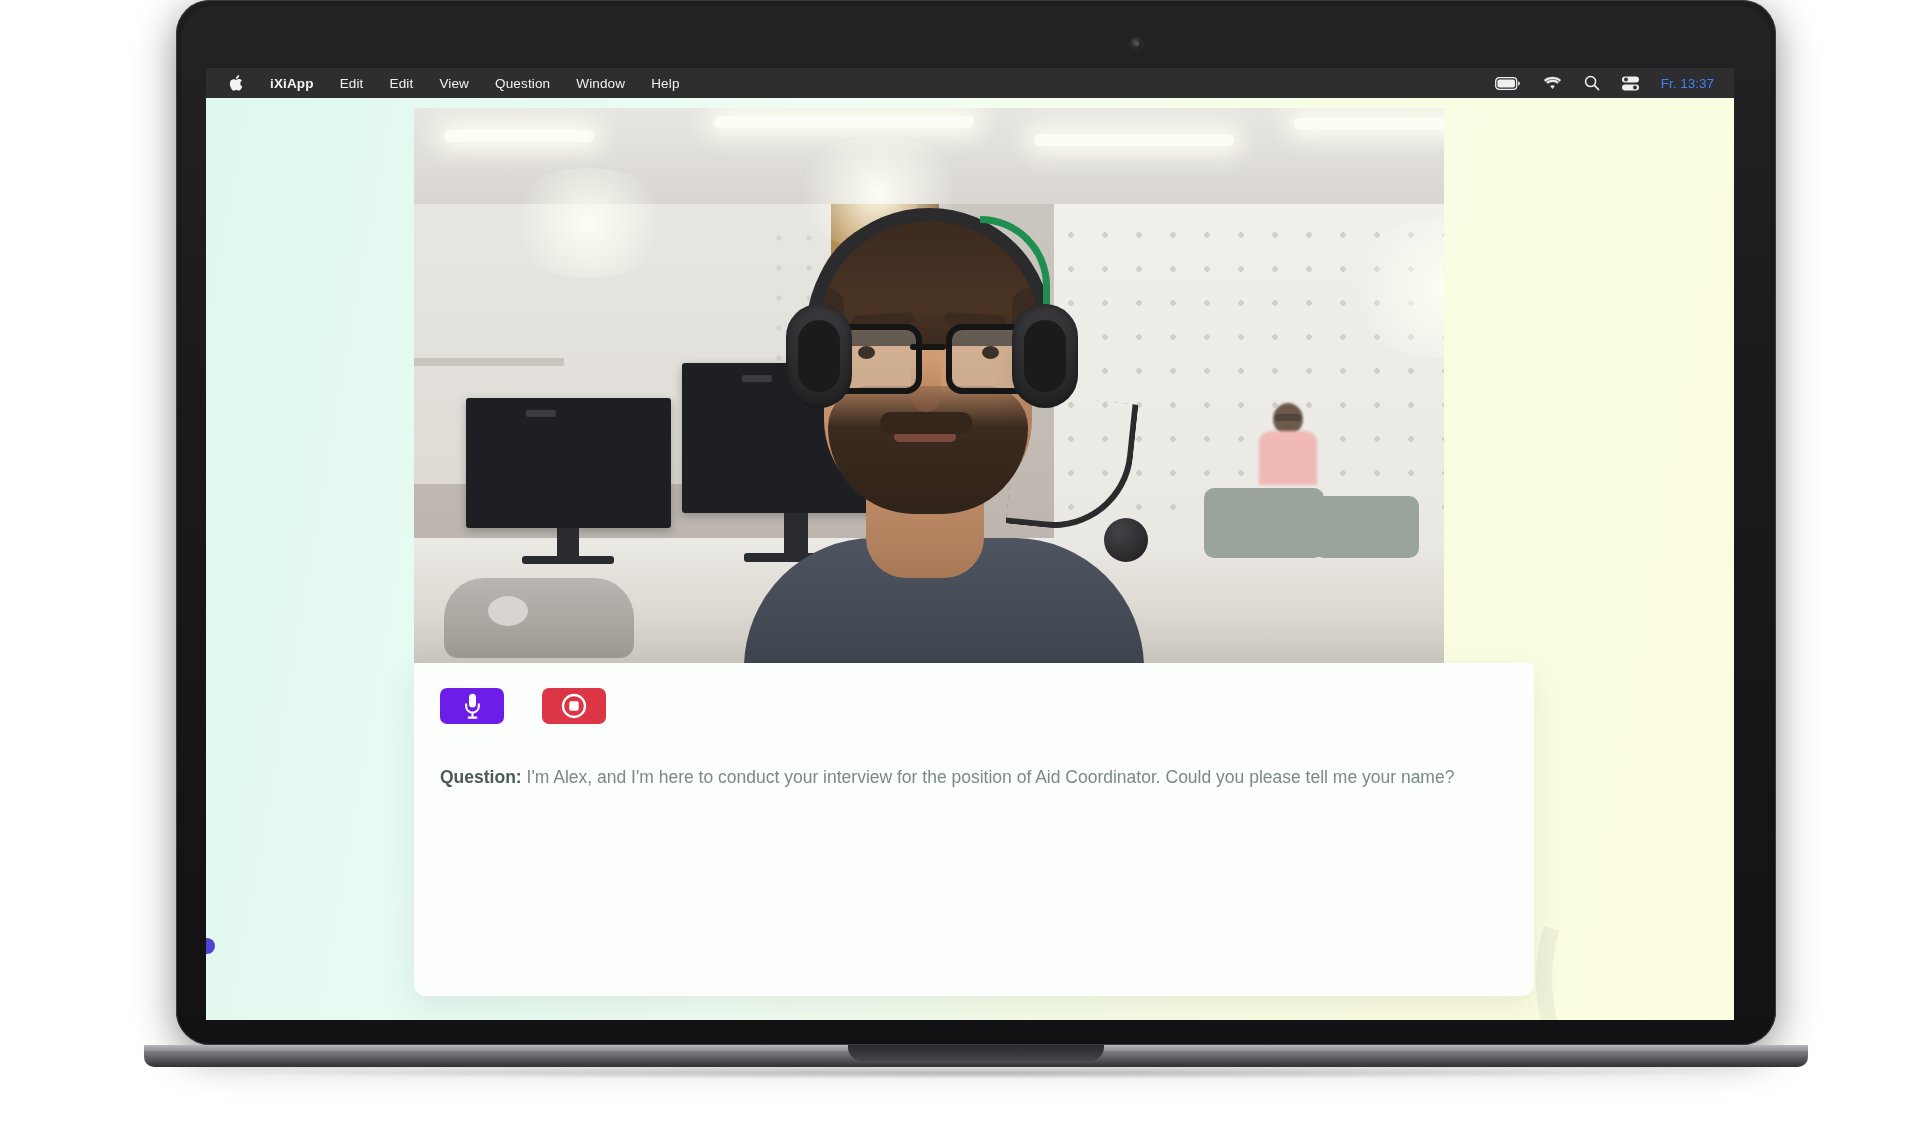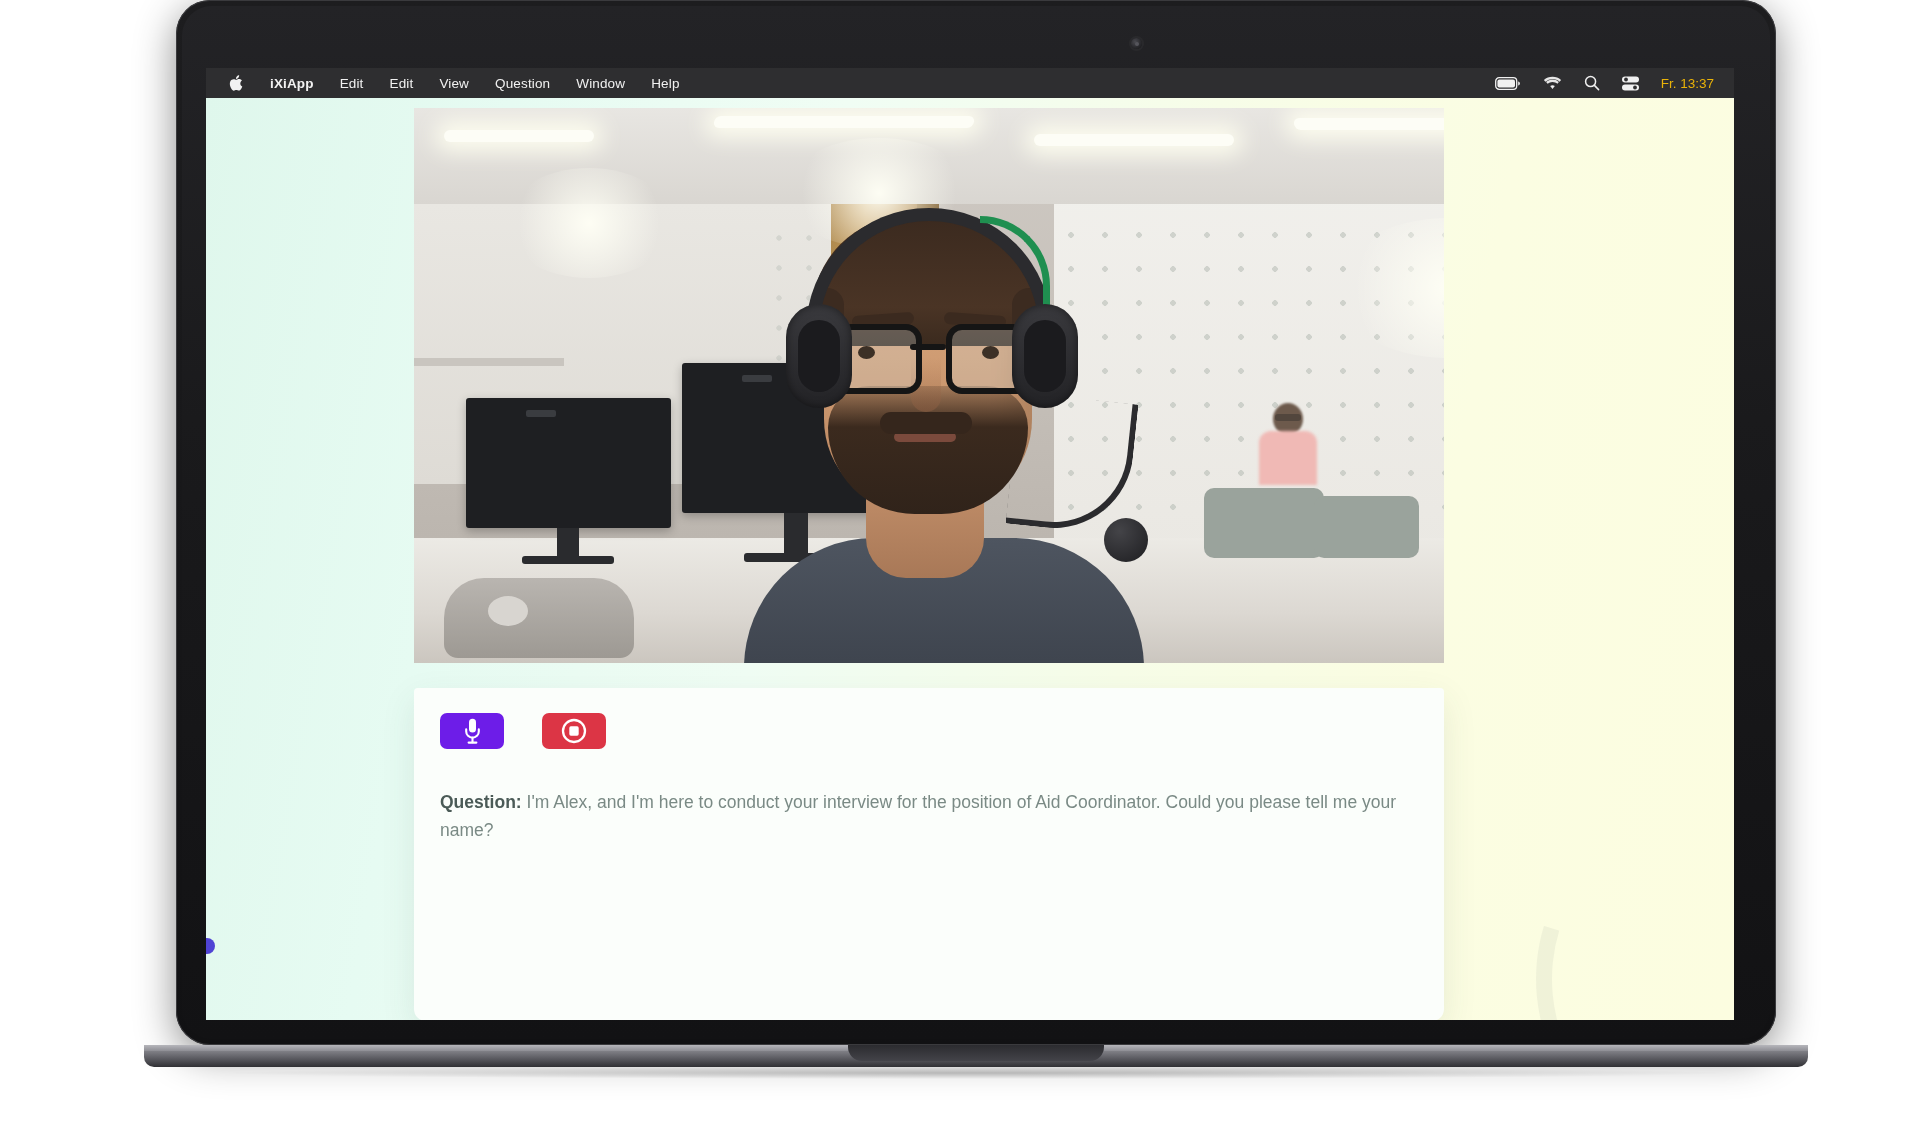--- a/index.html
+++ b/index.html
@@ -56,21 +56,21 @@
   .mb-left{display:flex;align-items:center;gap:0;}
   .mb-item{
     padding:0 13px;height:30px;display:flex;align-items:center;
     color:#f1f1f1;white-space:nowrap;letter-spacing:.15px;
   }
   .mb-item.bold{font-weight:bold;}
   .mb-apple{padding:0 14px 0 10px;display:flex;align-items:center;height:30px;}
   .mb-spacer{flex:1;}
   .mb-right{display:flex;align-items:center;gap:0;}
   .mb-ric{padding:0 11px;display:flex;align-items:center;height:30px;}
-  .mb-clock{padding:0 8px 0 11px;font-size:13.5px;color:#eab308;white-space:nowrap;}
+  .mb-clock{padding:0 8px 0 11px;font-size:13.5px;color:#3b82f6;white-space:nowrap;}
 
   
   .desktop{
     position:absolute;left:0;top:30px;width:1528px;height:922px;
     background:linear-gradient(100deg,#dff7ec 0%,#e6fbf2 18%,#f0fdf4 38%,#f7fde8 60%,#fbfde2 78%,#fcfde0 100%);
     overflow:hidden;
   }
 
   
   .vec{position:absolute;pointer-events:none;}
@@ -251,25 +251,24 @@
     border-radius:0 0 80px 0;box-sizing:border-box;
     transform:rotate(6deg);
   }
   .h-mic{
     position:absolute;left:690px;top:410px;width:44px;height:44px;border-radius:50%;
     background:radial-gradient(circle at 35% 30%,#444448,#1d1d20);
   }
 
   
   .card{
-    position:absolute;left:208px;top:565px;width:1030px;height:333px;
+    position:absolute;left:208px;top:565px;width:1120px;height:333px;
     background:#fbfefb;
     border-radius:4px 4px 12px 12px;
     box-shadow:0 12px 34px rgba(60,80,70,.10);
-    margin-top:25px;
   }
   .controls{
     position:absolute;left:26px;top:25px;display:flex;gap:38px;align-items:center;
   }
   .btn{
     width:64px;height:36px;border:none;border-radius:7px;
     display:flex;align-items:center;justify-content:center;cursor:pointer;padding:0;
   }
   .btn-mic{background:#6d1de8;}
   .btn-stop{background:#dc3545;}

